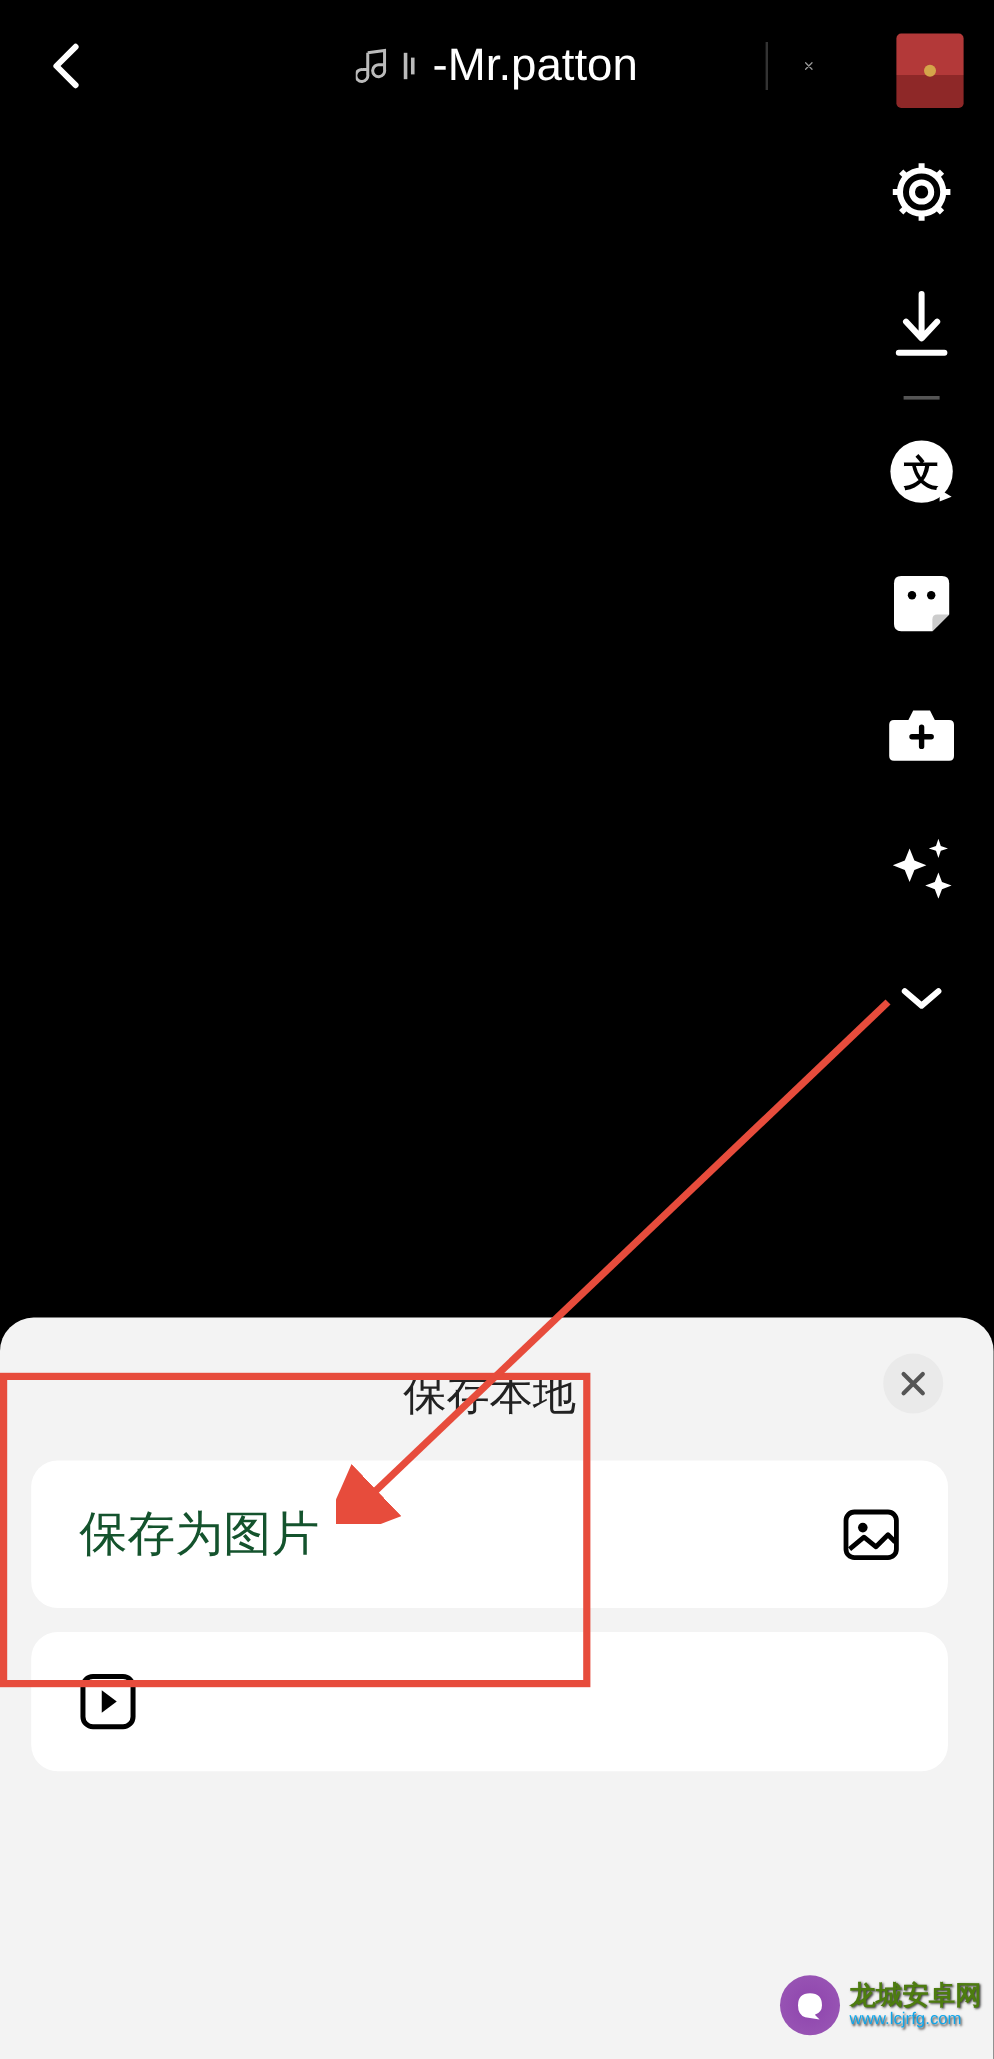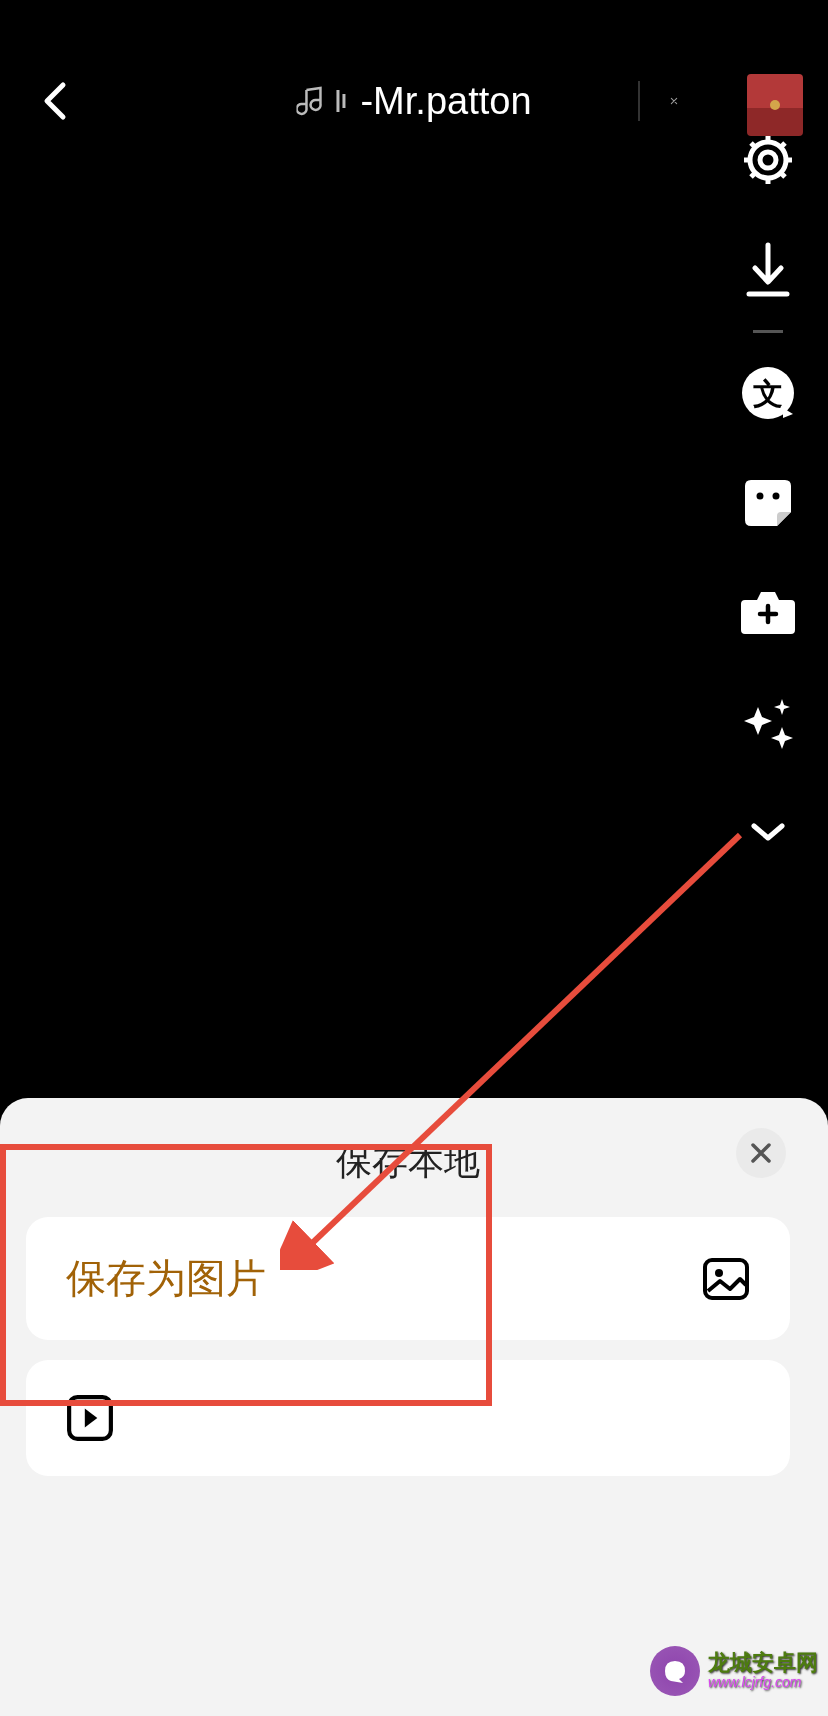--- a/index.html
+++ b/index.html
@@ -14,21 +14,20 @@
       font-family: -apple-system, "PingFang SC", "Microsoft YaHei", sans-serif;
       position: relative;
       overflow: hidden;
     }
     .header {
       display: flex;
       align-items: center;
       height: 110px;
       padding: 0 20px;
       position: relative;
-      margin-top: 46px;
     }
     .back-btn {
       width: 50px;
       height: 50px;
       display: flex;
       align-items: center;
       justify-content: center;
       margin-left: 10px;
     }
     .title-area {
@@ -140,21 +139,21 @@
       background: #fff;
       margin: 0 26px 20px 26px;
       border-radius: 22px;
       padding: 34px 40px;
       display: flex;
       align-items: center;
       justify-content: space-between;
     }
     .option-label {
       font-size: 40px;
-      color: #a16207;
+      color: #14532d;
       font-weight: 500;
     }
     .option-icon {
       width: 48px;
       height: 48px;
     }
     .highlight-box {
       position: absolute;
       left: 0;
       top: 1144px;
@@ -194,24 +193,23 @@
       flex-direction: column;
       line-height: 1.1;
     }
     .watermark-name {
       color: #4d7c0f;
       font-size: 22px;
       font-weight: bold;
       text-shadow: 1px 1px 2px rgba(0,0,0,0.8);
     }
     .watermark-url {
-      color: #d946ef;
+      color: #0ea5e9;
       font-size: 14px;
       text-shadow: 1px 1px 2px rgba(0,0,0,0.8);
-      font-style: italic;
     }
   </style>
 </head>
 <body>
 
 <div class="header">
   <div class="back-btn">
     <svg width="28" height="40" viewBox="0 0 28 40">
       <path d="M 22 4 L 6 20 L 22 36" stroke="#fff" stroke-width="5" fill="none" stroke-linecap="round" stroke-linejoin="round"></path>
     </svg>

